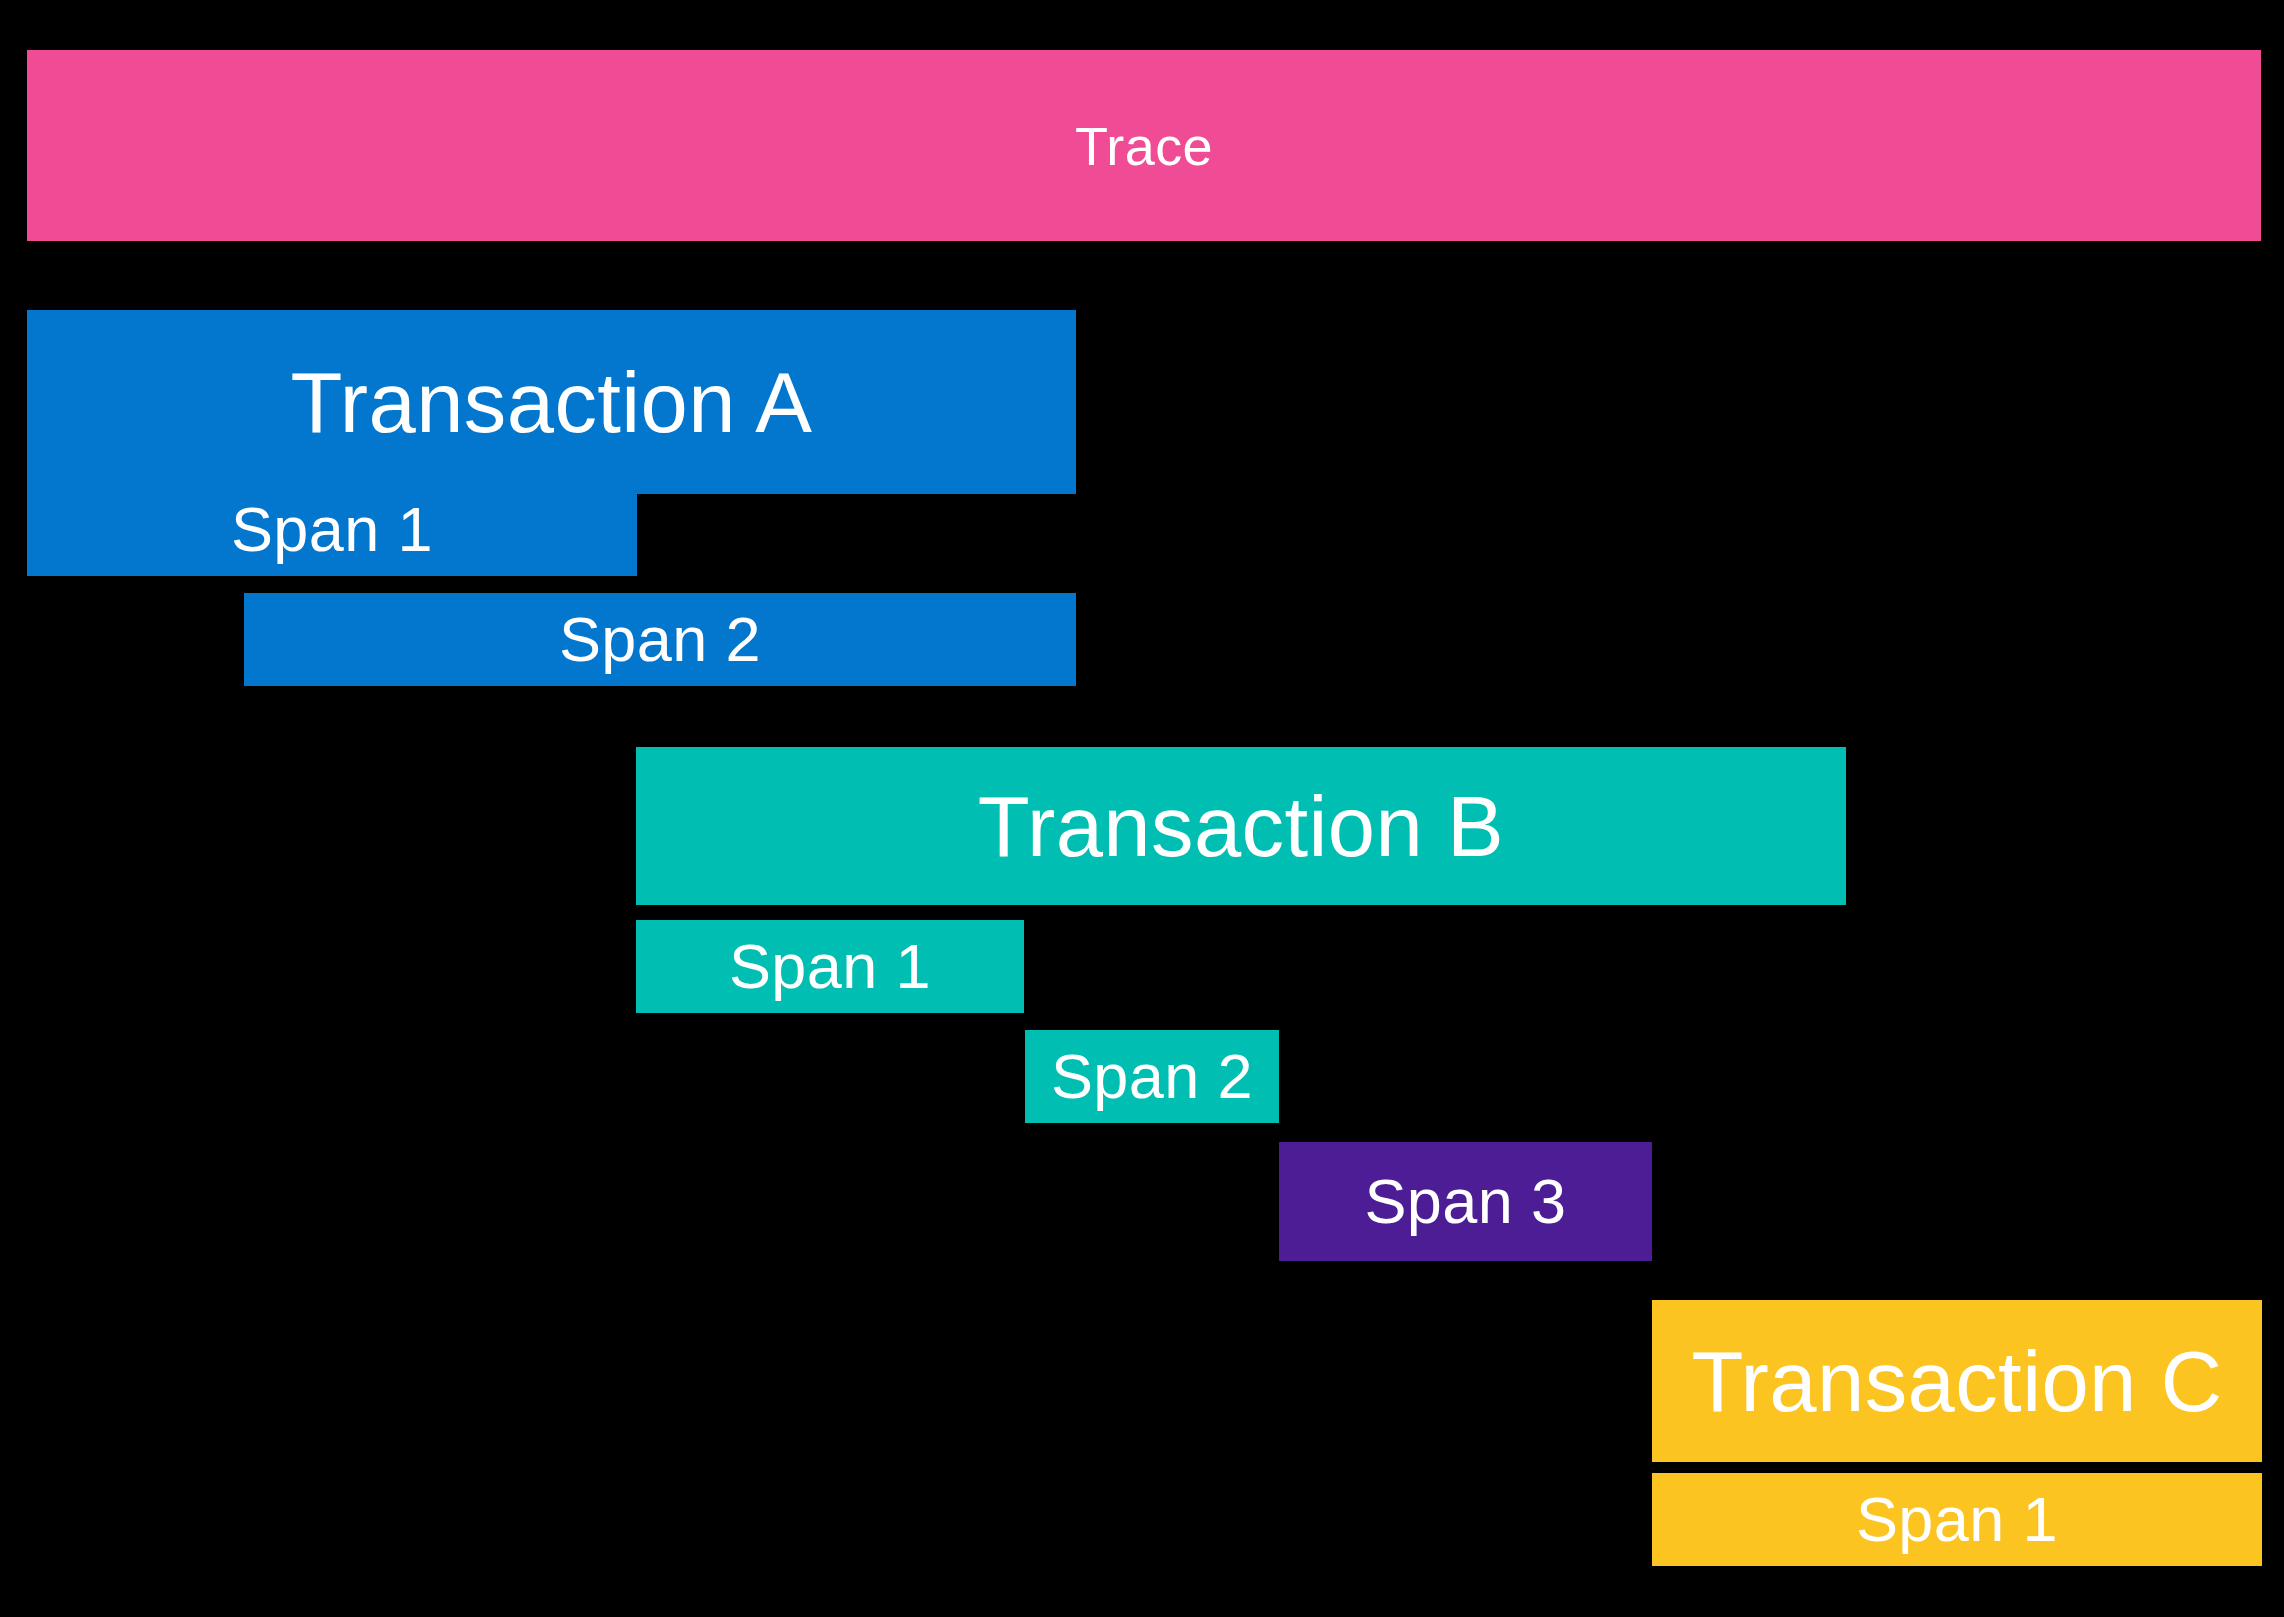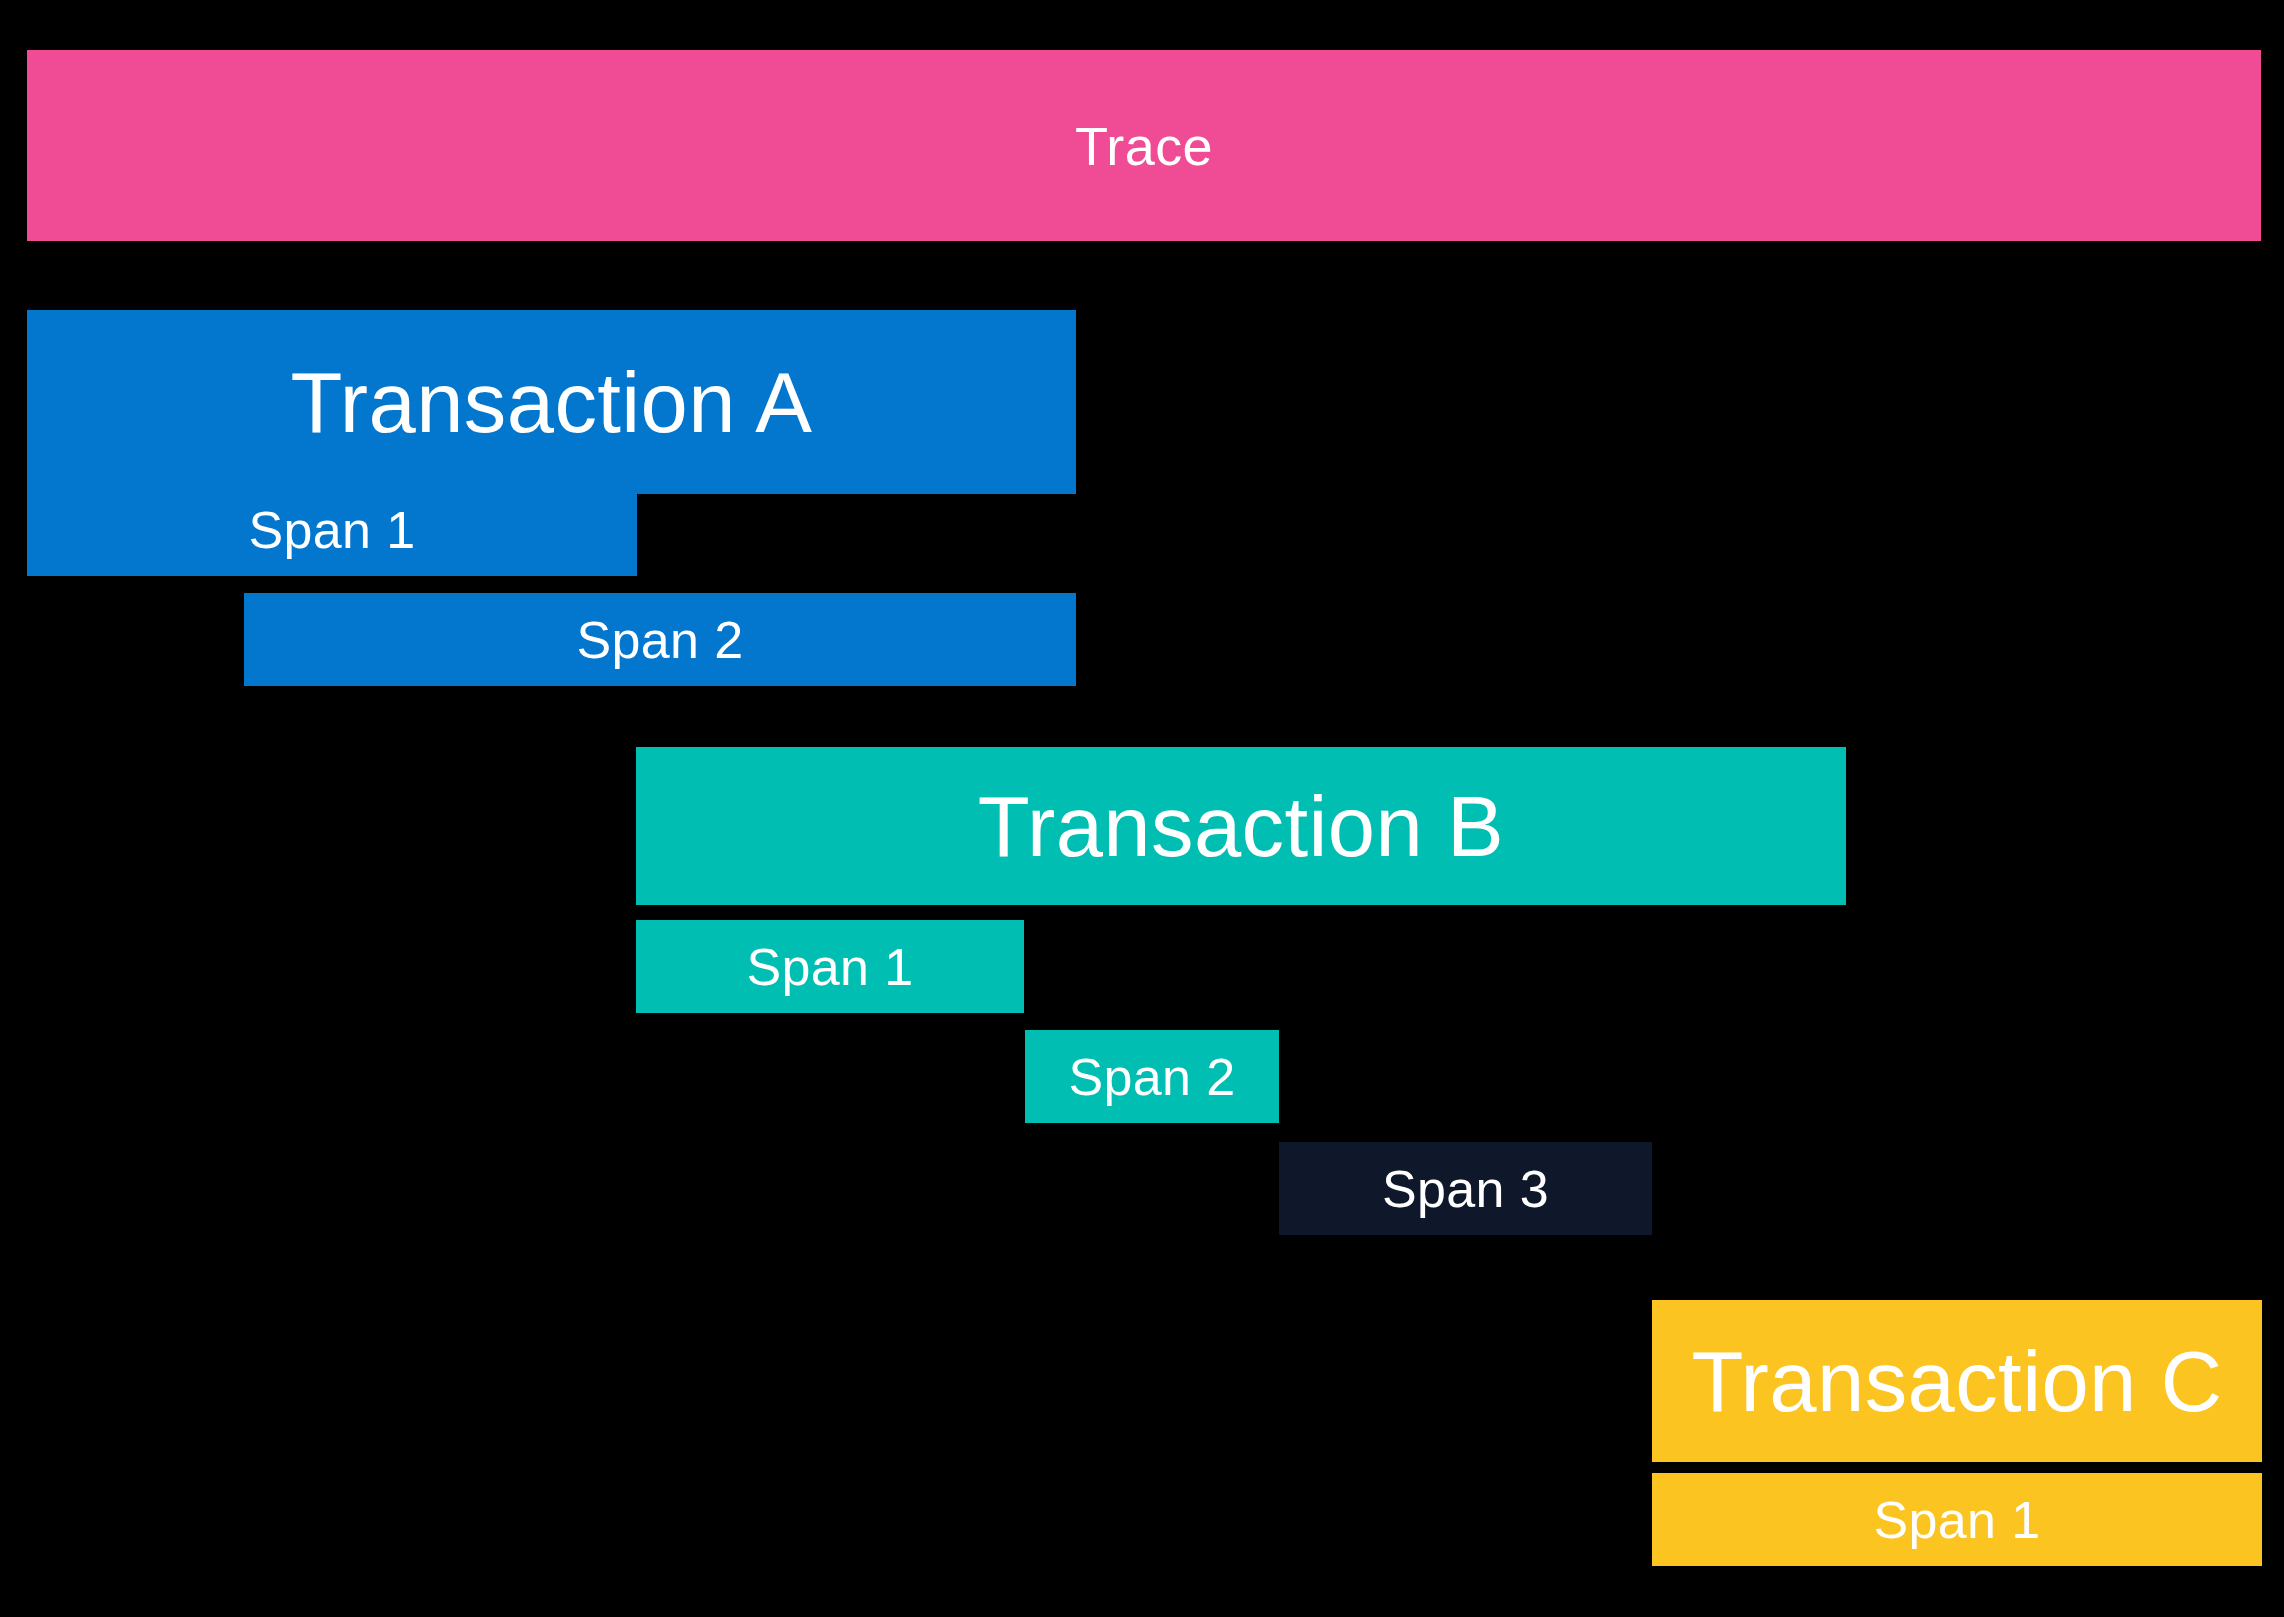--- a/index.html
+++ b/index.html
@@ -25,21 +25,21 @@
     box-sizing: border-box;
   }
   .bar__label {
     font-weight: 500;
     line-height: 1;
     white-space: nowrap;
     letter-spacing: 0.4px;
   }
   .bar--trace .bar__label { font-size: 54px; }
   .bar--transaction .bar__label { font-size: 85px; }
-  .bar--span .bar__label { font-size: 52px; }
+  .bar--span .bar__label { font-size: 63px; }
 </style>
 </head>
 <body>
 
 <div id="diagram" style="width: 2284px; height: 1618px; background: rgb(0, 0, 0);">
     <div class="bar bar--trace" style="left: 27px; top: 50px; width: 2234px; height: 191px; background: rgb(239, 76, 149);">
       <span class="bar__label" style="color: rgb(255, 255, 255);">Trace</span>
     </div>
     <div class="bar bar--transaction" style="left: 27px; top: 310px; width: 1049px; height: 184px; background: rgb(3, 118, 206);">
       <span class="bar__label" style="color: rgb(255, 255, 255);">Transaction A</span>
@@ -52,21 +52,21 @@
     </div>
     <div class="bar bar--transaction" style="left: 636px; top: 747px; width: 1210px; height: 158px; background: rgb(0, 190, 178);">
       <span class="bar__label" style="color: rgb(255, 255, 255);">Transaction B</span>
     </div>
     <div class="bar bar--span" style="left: 636px; top: 920px; width: 388px; height: 93px; background: rgb(0, 190, 178);">
       <span class="bar__label" style="color: rgb(255, 255, 255);">Span 1</span>
     </div>
     <div class="bar bar--span" style="left: 1025px; top: 1030px; width: 254px; height: 93px; background: rgb(0, 190, 178);">
       <span class="bar__label" style="color: rgb(255, 255, 255);">Span 2</span>
     </div>
-    <div class="bar bar--span" style="left: 1279px; top: 1142px; width: 373px; height: 93px; background: #0f172a;">
+    <div class="bar bar--span" style="left: 1279px; top: 1142px; width: 373px; height: 119px; background: #4c1d95;">
       <span class="bar__label" style="color: rgb(255, 255, 255);">Span 3</span>
     </div>
     <div class="bar bar--transaction" style="left: 1652px; top: 1300px; width: 610px; height: 162px; background: rgb(252, 196, 33);">
       <span class="bar__label" style="color: rgb(255, 255, 255);">Transaction C</span>
     </div>
     <div class="bar bar--span" style="left: 1652px; top: 1473px; width: 610px; height: 93px; background: rgb(252, 196, 33);">
       <span class="bar__label" style="color: rgb(255, 255, 255);">Span 1</span>
     </div>
   </div>
 

